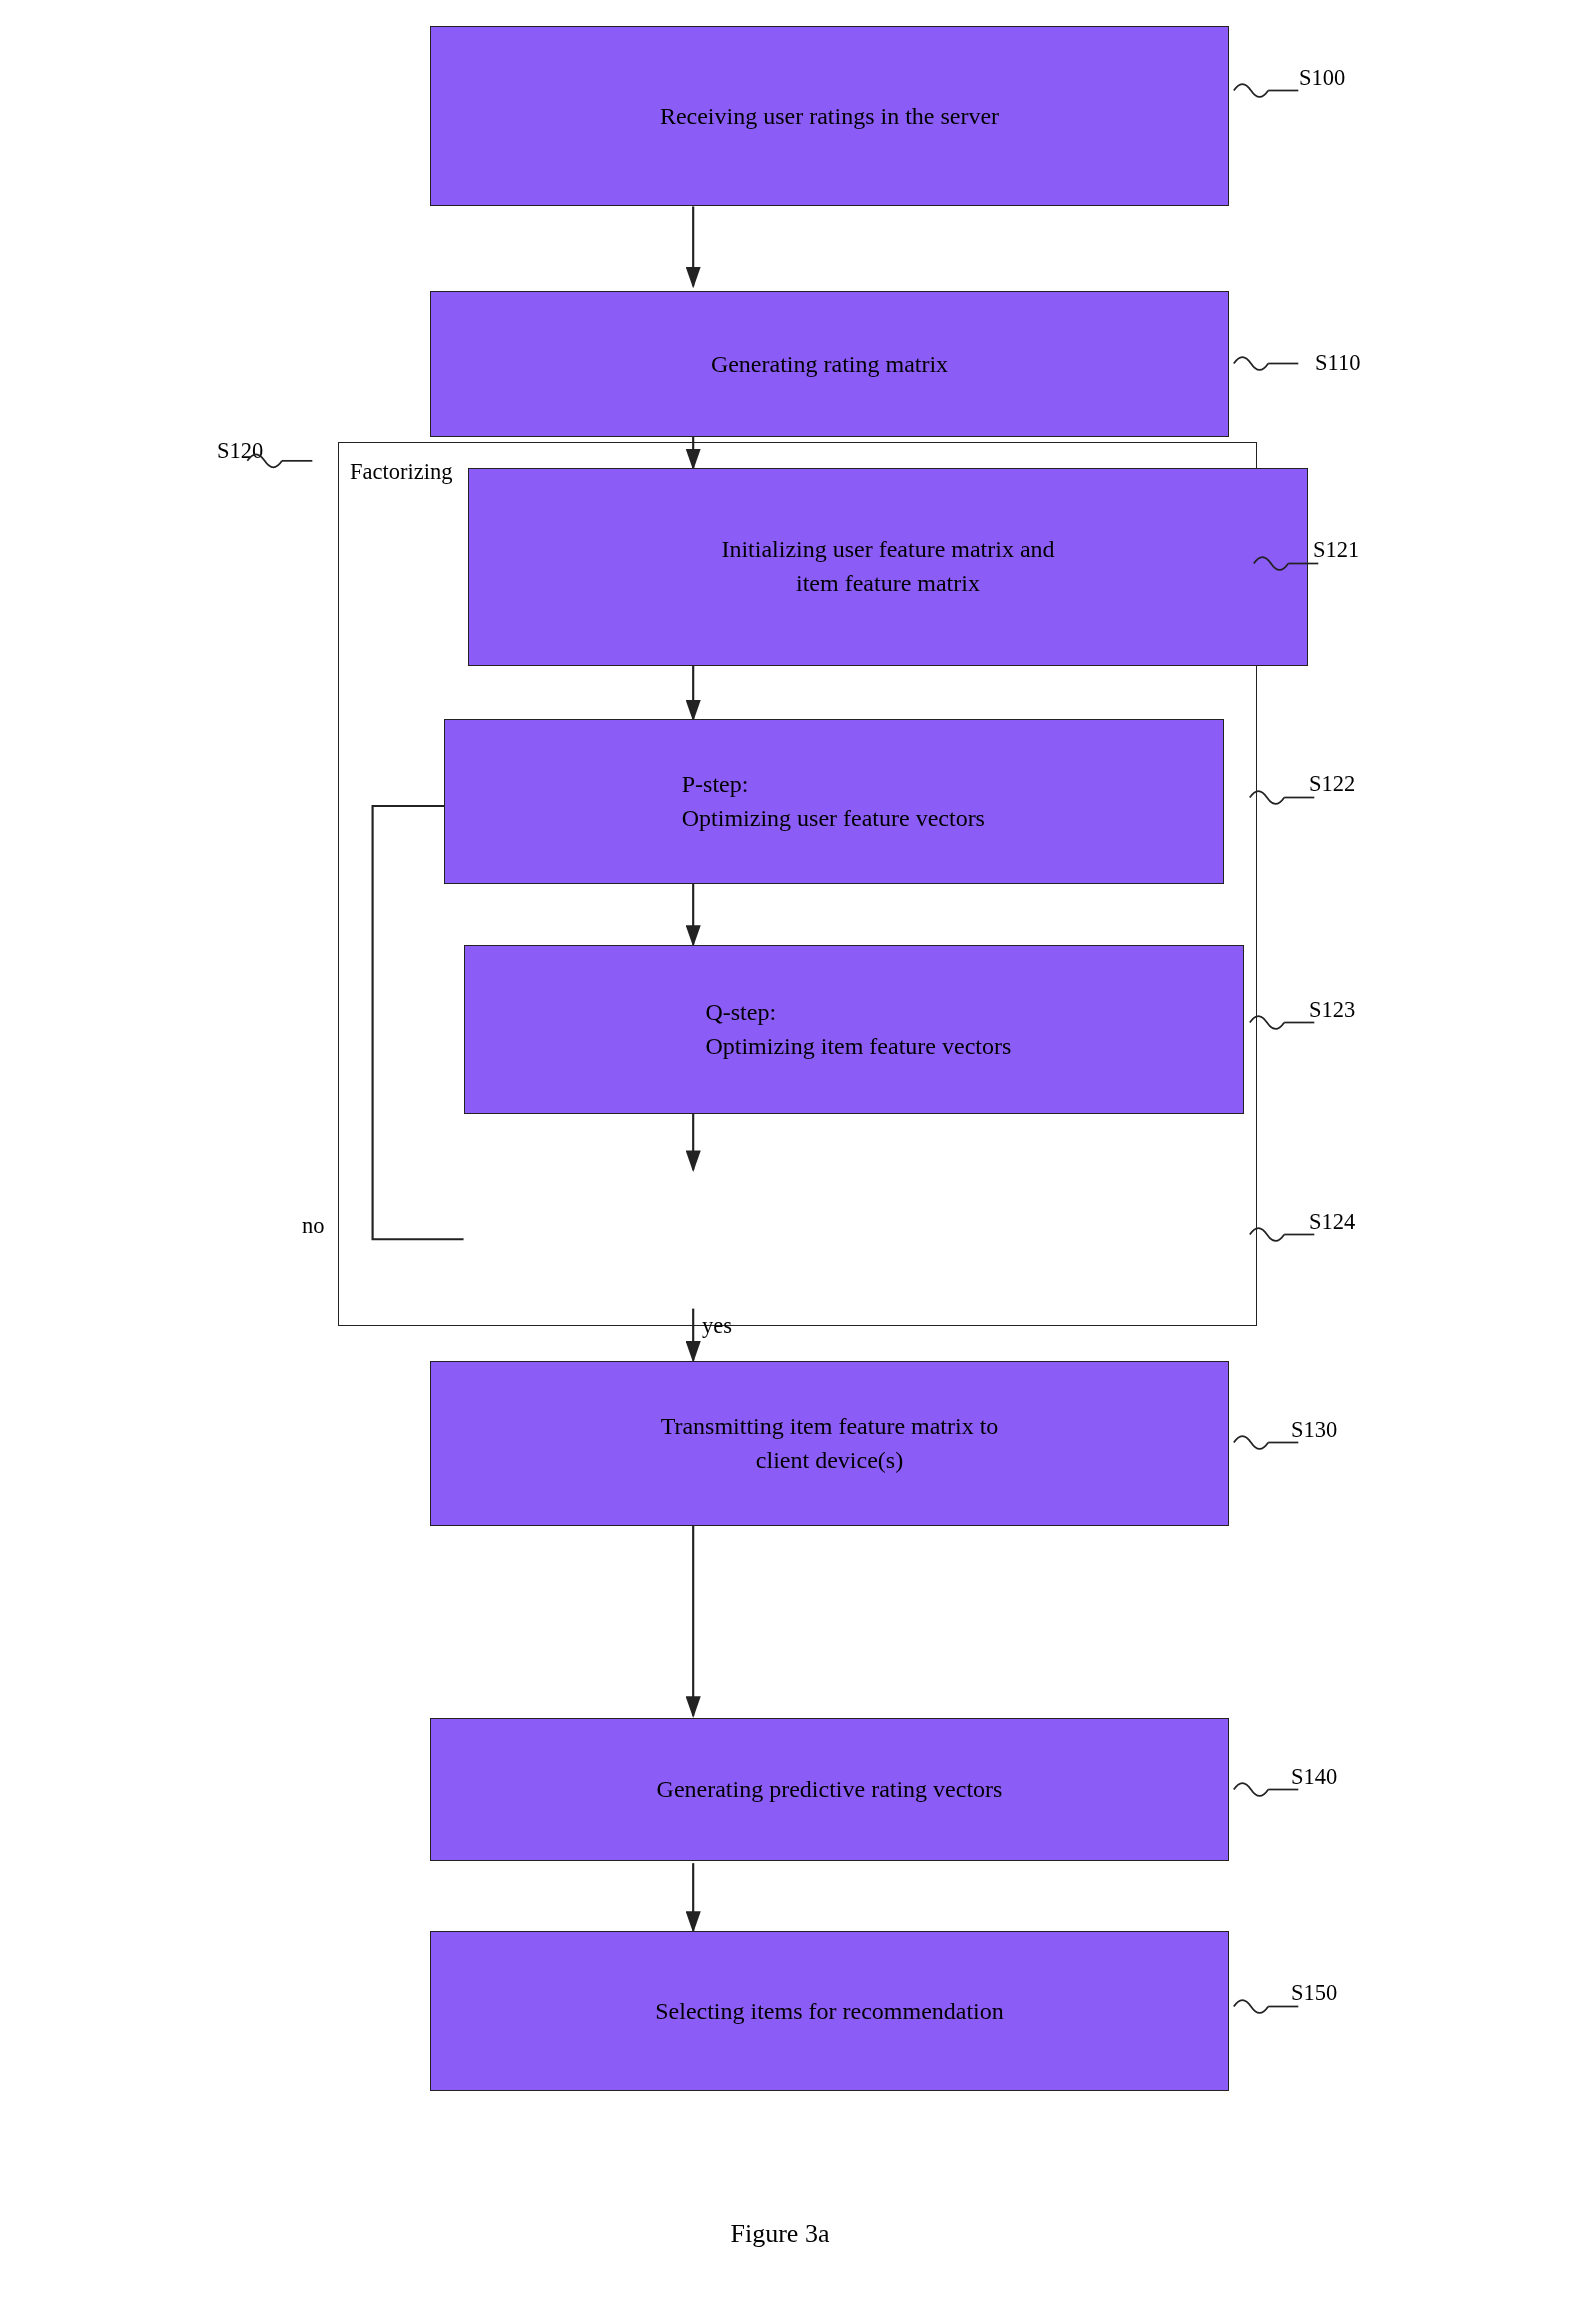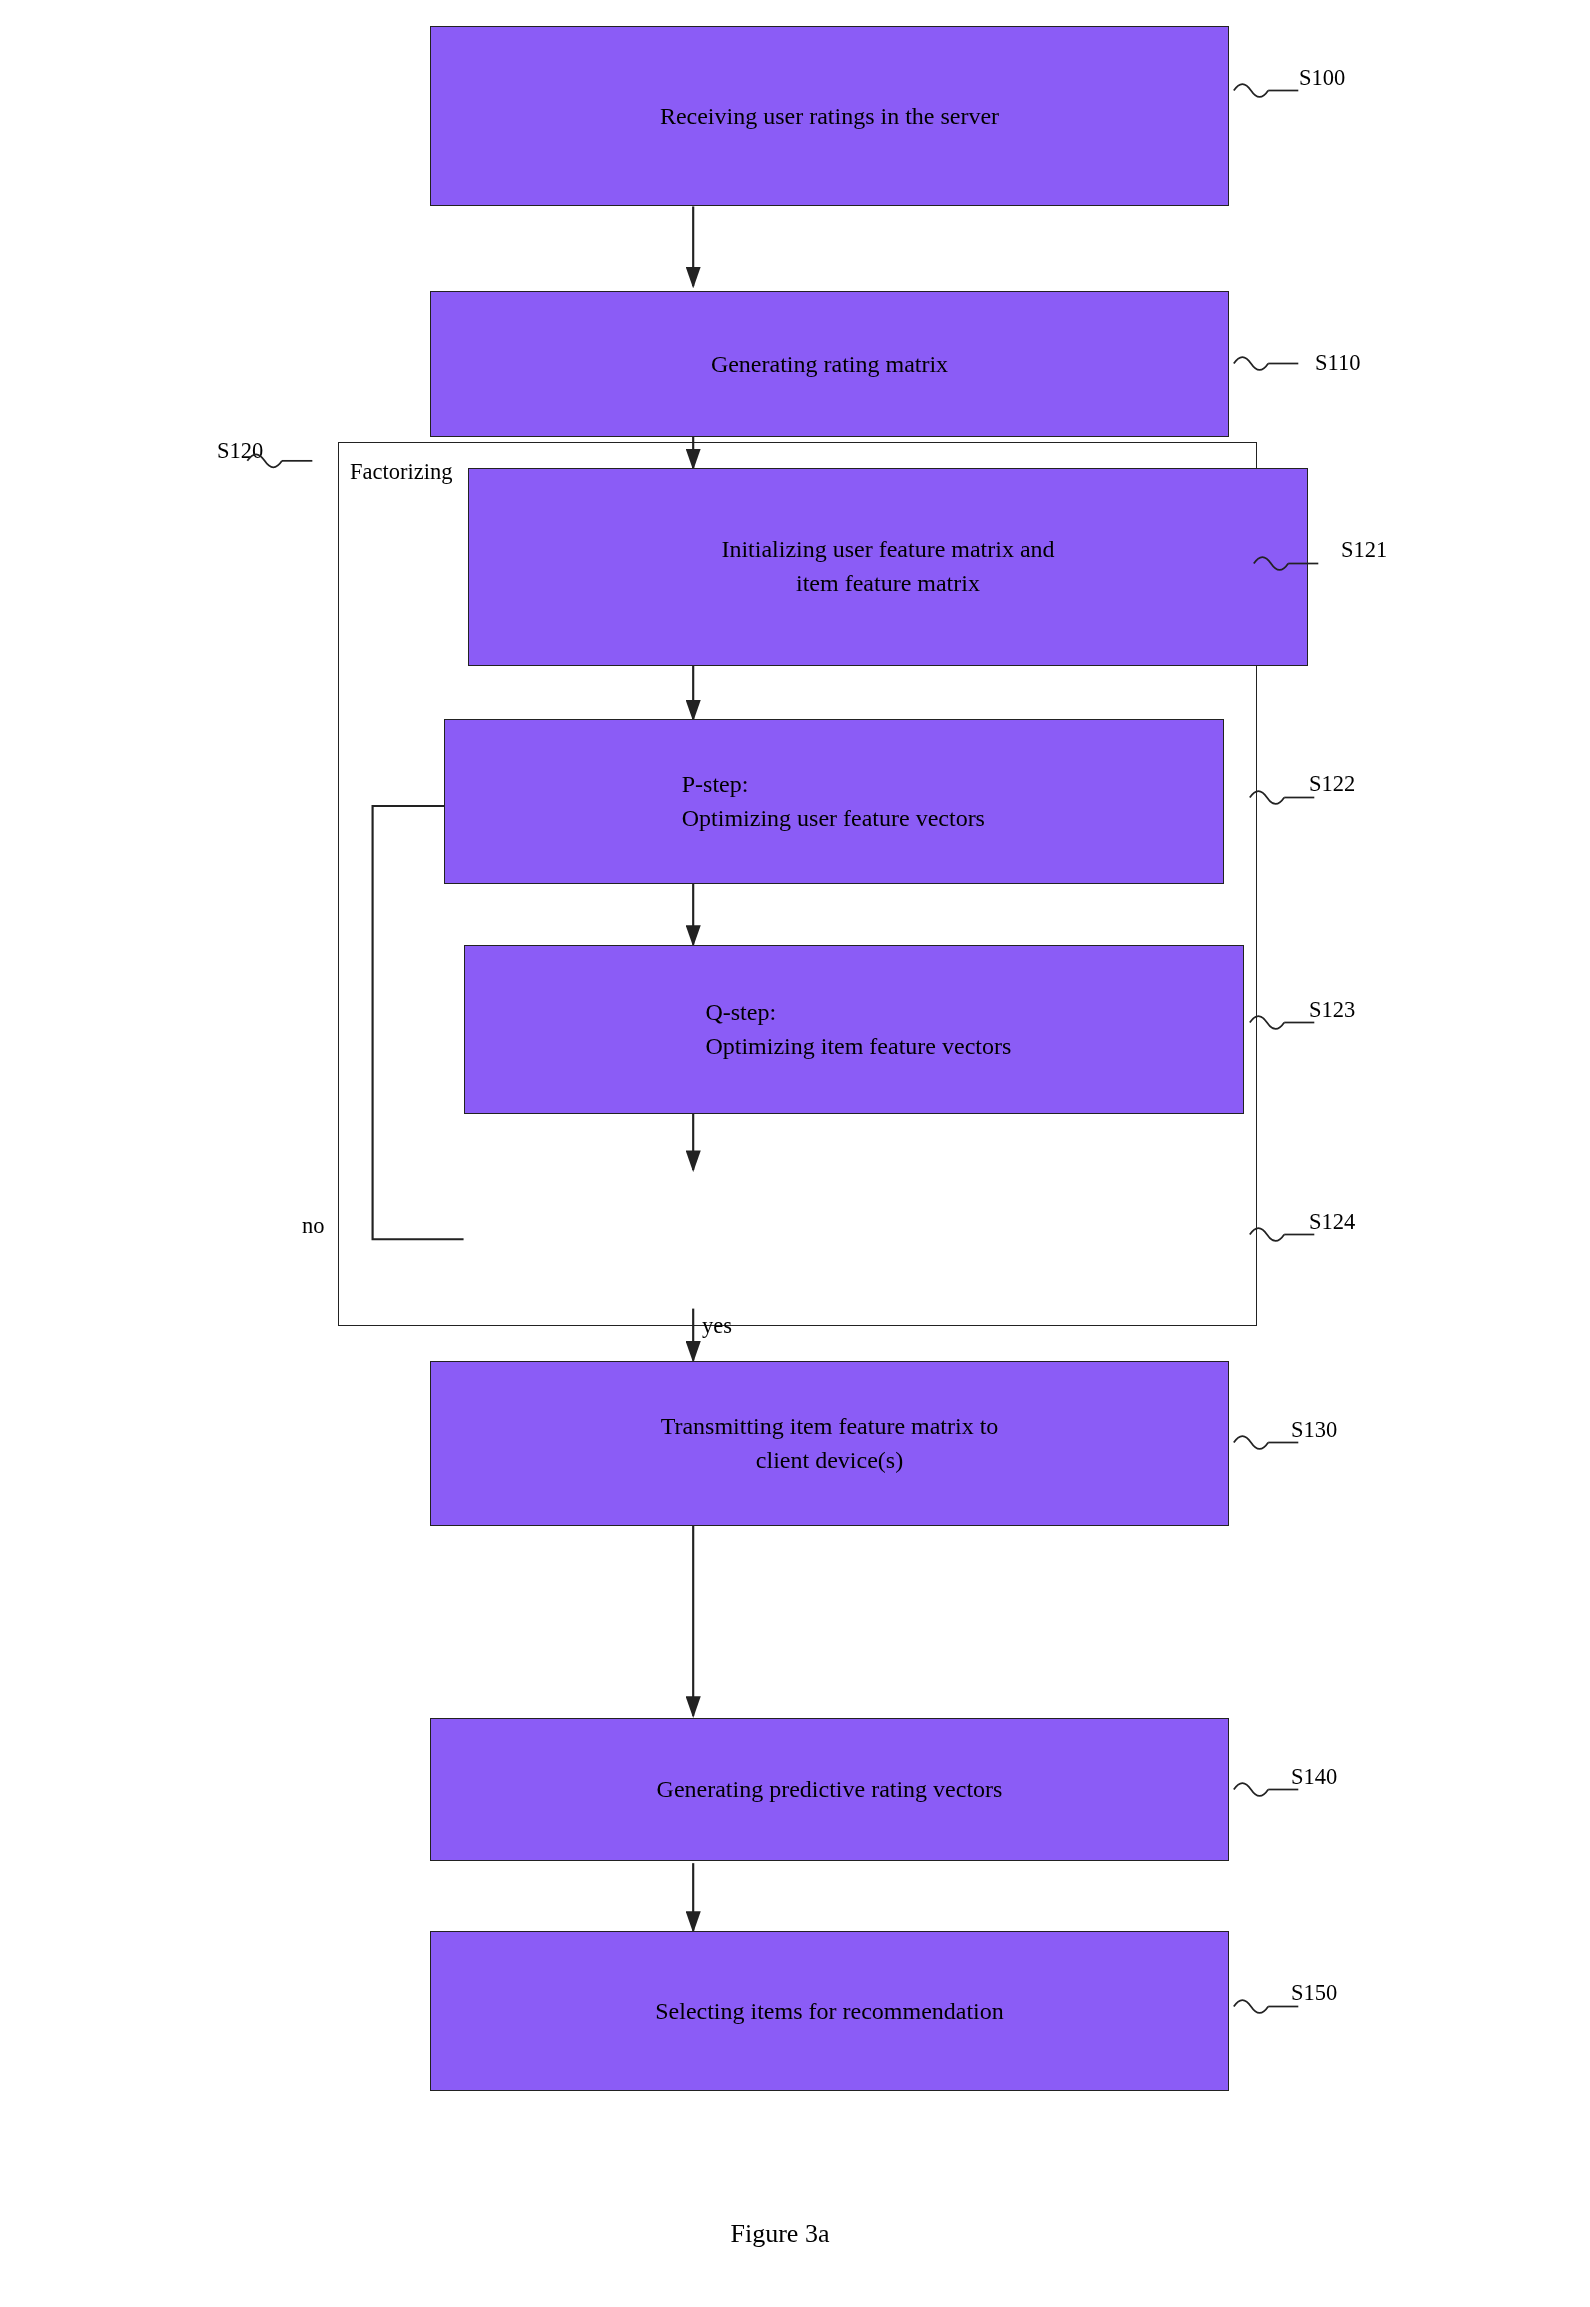--- a/index.html
+++ b/index.html
@@ -152,21 +152,21 @@
 
   <div class="flow-box" style="left:468px;top:468px;width:840px;height:198px;line-height:1.4;">
     <span style="white-space:pre-line;">Initializing user feature matrix and
 item feature matrix</span>
   </div>
 
   <svg class="squiggle-svg" style="left:1249px;top:542px;width:87px;height:43px;" viewBox="0 0 100 50" width="87" height="43">
     <path d="M5,25 Q15,10 25,25 Q35,40 45,25" fill="none" stroke="#222" stroke-width="2"></path>
     <line x1="45" y1="25" x2="80" y2="25" stroke="#222" stroke-width="2"></line>
   </svg>
-  <div class="step-label" style="left:1313px;top:537px;margin-left:28px;">S121</div>
+  <div class="step-label" style="left:1313px;top:537px;">S121</div>
 
   <div class="flow-box" style="left:444px;top:719px;width:780px;height:165px;line-height:1.4;text-align:left;padding-left:16px;">
     <span style="white-space:pre-line;">P-step:
 Optimizing user feature vectors</span>
   </div>
 
   <svg class="squiggle-svg" style="left:1245px;top:776px;width:87px;height:43px;" viewBox="0 0 100 50" width="87" height="43">
     <path d="M5,25 Q15,10 25,25 Q35,40 45,25" fill="none" stroke="#222" stroke-width="2"></path>
     <line x1="45" y1="25" x2="80" y2="25" stroke="#222" stroke-width="2"></line>
   </svg>

